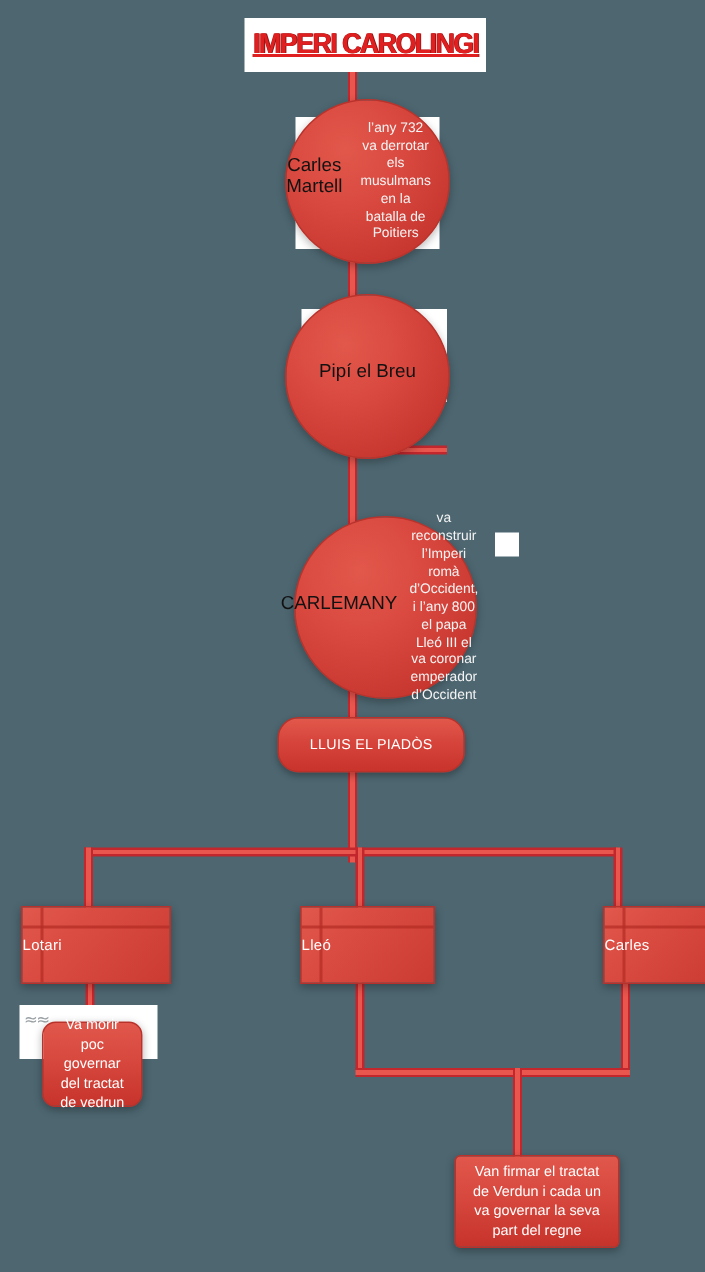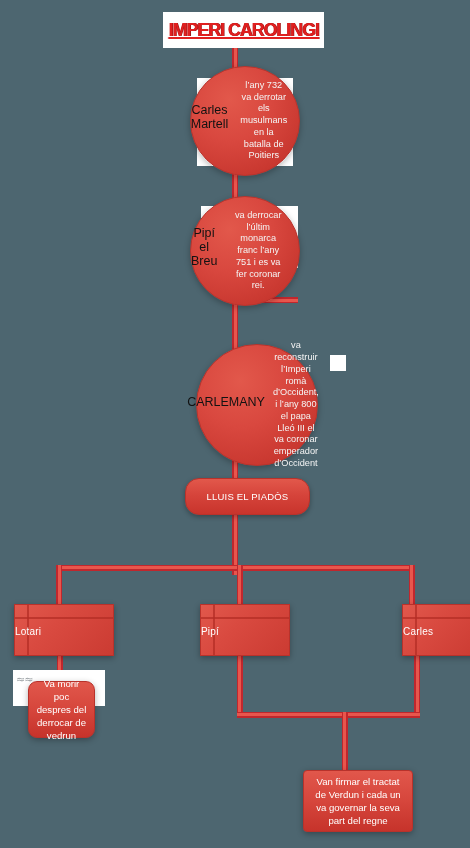--- a/index.html
+++ b/index.html
@@ -200,53 +200,52 @@
     <span id="title-text">IMPERI CAROLINGI</span>
   </div>
 
   <div class="circle" style="left:190px; top:66px; width:110px; height:110px;">
     <div class="c-title">Carles Martell</div>
     <div class="c-body">l’any 732 va derrotar els musulmans en la batalla de Poitiers</div>
   </div>
 
   <div class="circle" style="left:190px; top:196px; width:110px; height:110px;">
     <div class="c-title">Pipí el Breu</div>
-    <div class="c-body">va derrocar l’últim monarca franc l’any 751 i es va fer coronar rei.</div>
   </div>
 
   <div class="circle" style="left:196px; top:344px; width:122px; height:122px;">
     <div class="c-title" style="margin-bottom:4px;">CARLEMANY</div>
     <div class="c-body" style="padding:0 8px;">va  reconstruir l’Imperi romà d’Occident, i l’any 800 el papa Lleó III el va coronar  emperador d’Occident</div>
   </div>
 
   <div id="pill">
     <span>LLUIS EL PIADÒS</span>
   </div>
 
   <div class="tbox" style="left:14px; top:604px; width:100px; height:52px;">
     <div class="hdr-line"></div>
     <div class="col-line"></div>
     <div class="tb-label">Lotari</div>
   </div>
 
   <div class="tbox" style="left:200px; top:604px; width:90px; height:52px;">
     <div class="hdr-line"></div>
     <div class="col-line"></div>
-    <div class="tb-label">Pipí</div>
+    <div class="tb-label">Lleó</div>
   </div>
 
   <div class="tbox" style="left:402px; top:604px; width:78px; height:52px;">
     <div class="hdr-line"></div>
     <div class="col-line"></div>
     <div class="tb-label">Carles</div>
   </div>
 
   <span class="artifact" style="left:16px; top:675px;">≈≈</span>
 
   <div class="note" style="left:28px; top:681px; width:67px; height:57px;">
-    <span>Va morir poc despres del derrocar de vedrun</span>
+    <span>Va morir poc governar del tractat de vedrun</span>
   </div>
 
   <div class="note flat" style="left:303px; top:770px; width:110px; height:62px;">
     <span>Van firmar el tractat de Verdun i cada un va governar la seva part del regne</span>
   </div>
 
 </div>
 
 </body></html>

